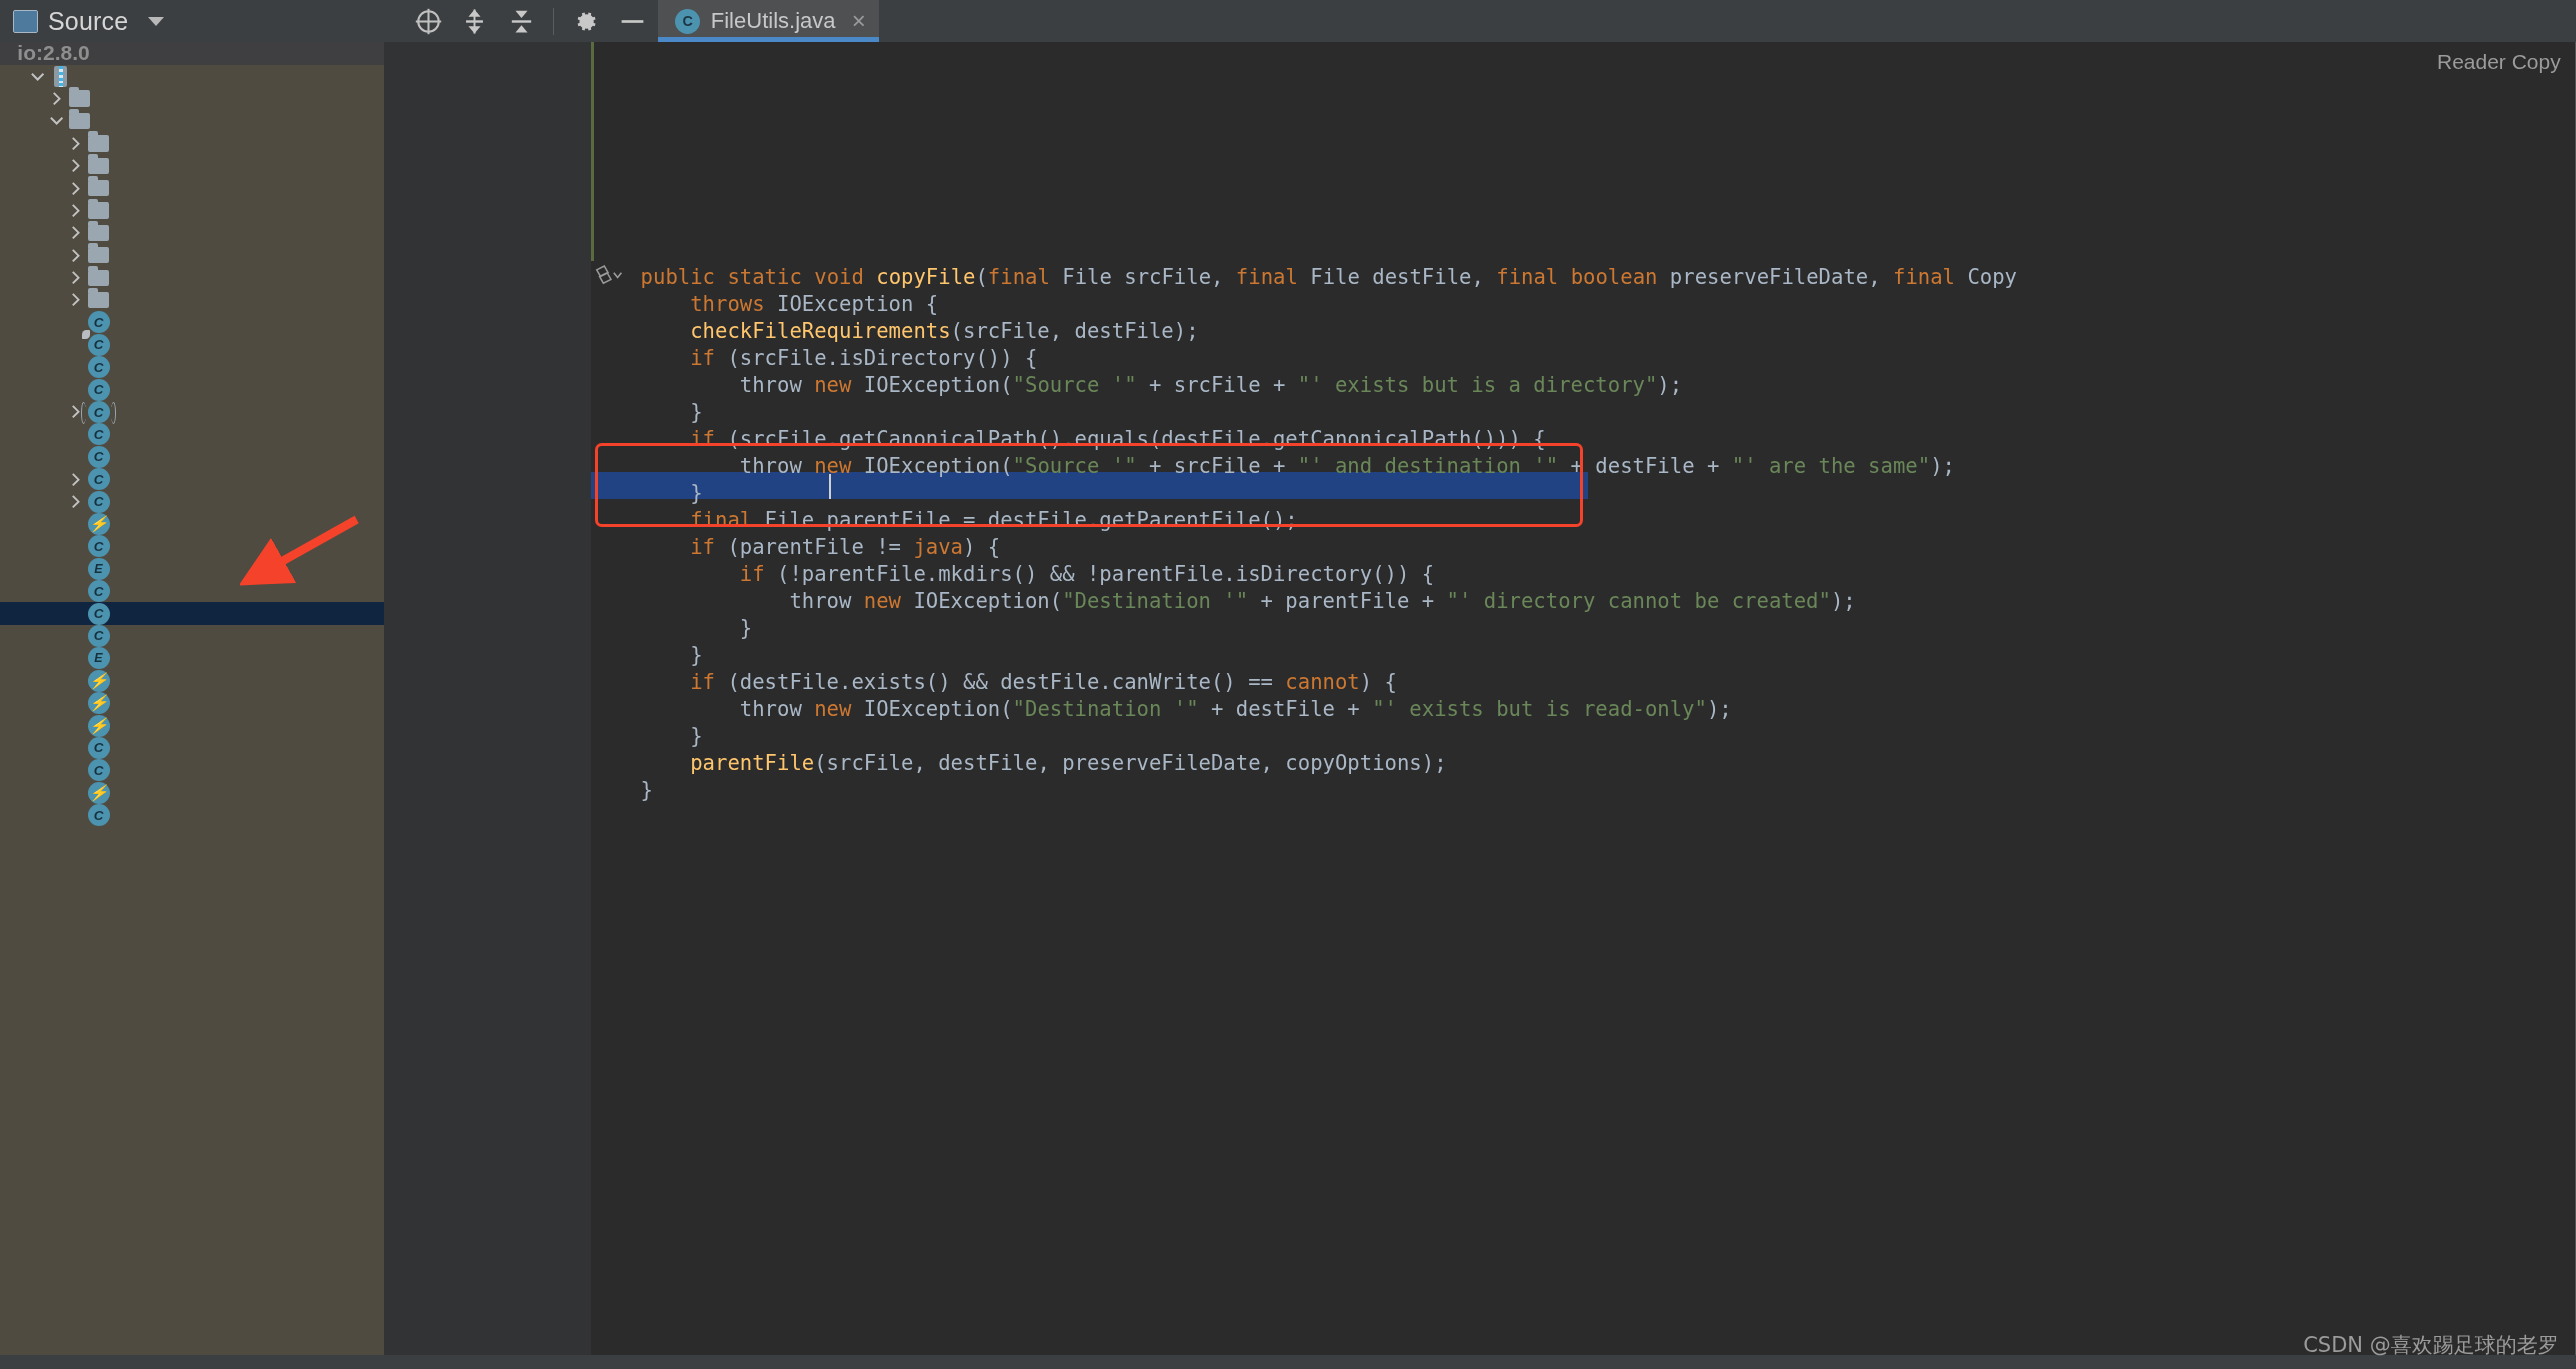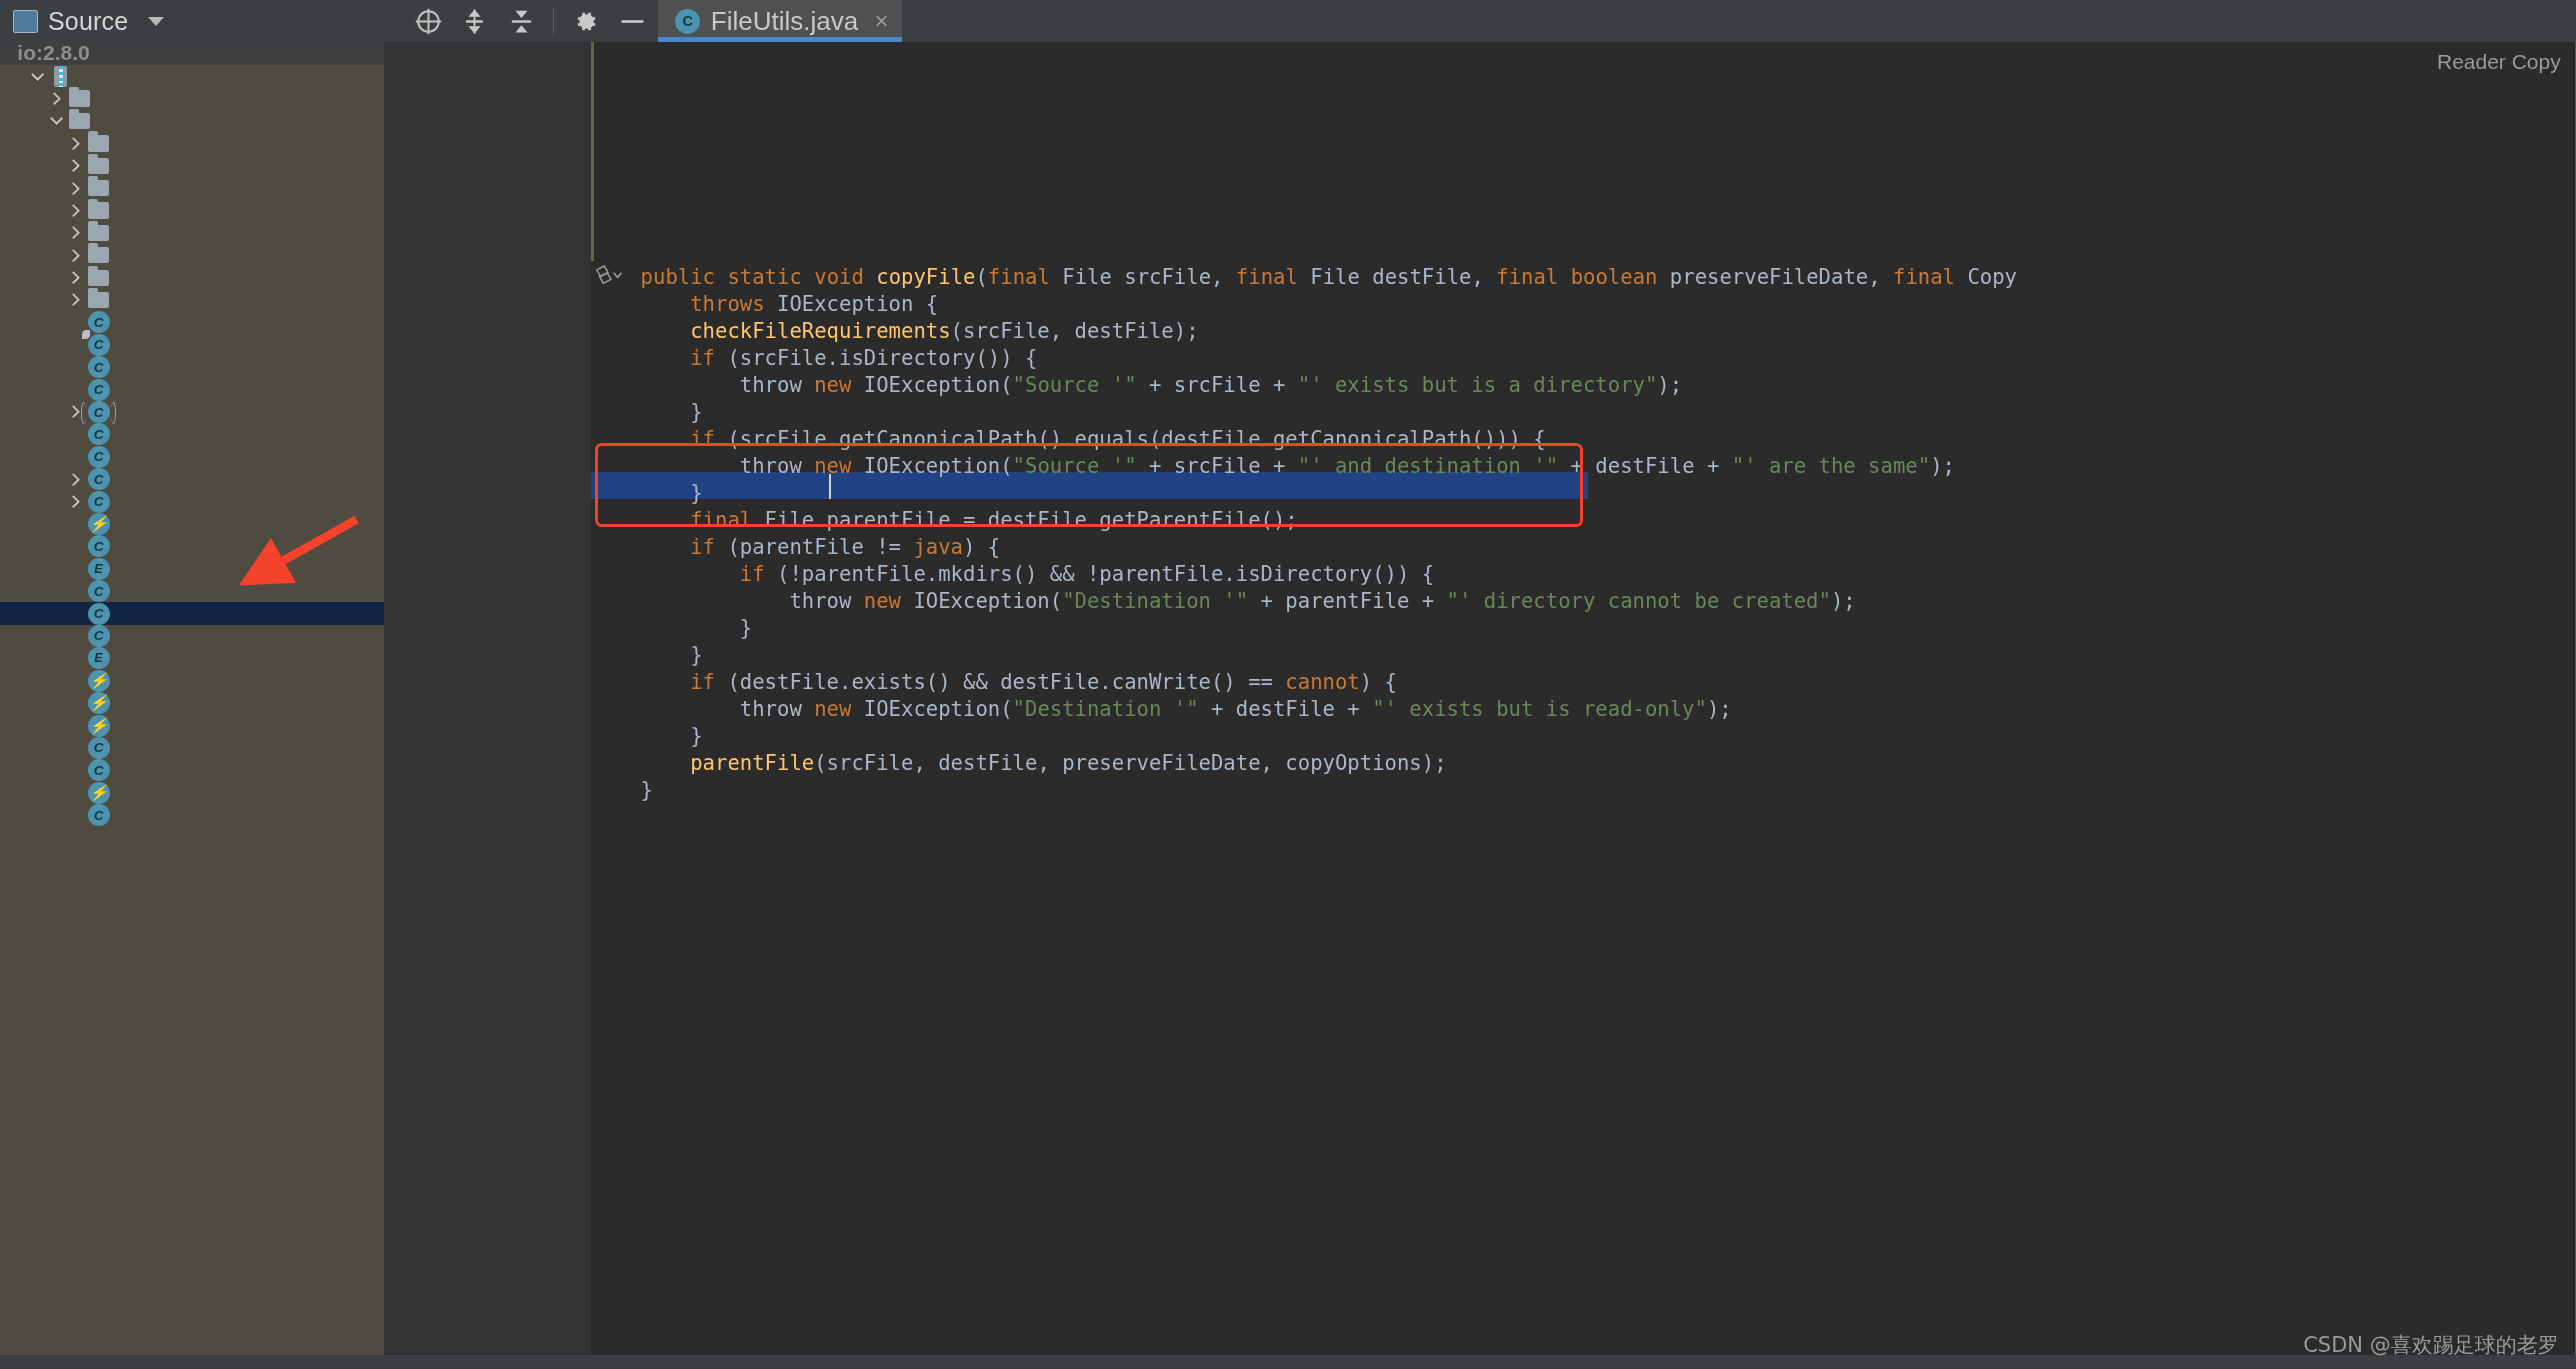--- a/index.html
+++ b/index.html
@@ -33,21 +33,21 @@
   .tab{
     display:flex; align-items:center; gap:10.5px; padding:0 13.4px 0 17.3px;
     background:#4e5052; position:relative; min-width:192px;
   }
   .tab::after{ content:""; position:absolute; left:0; right:0; bottom:0; height:4.8px; background:#4a88c7; }
   .tab .cls-ico{ width:25px;height:25px;border-radius:50%; background:#4c93b0; position:relative; flex:0 0 auto;}
   .tab .cls-ico::after{
     content:"C"; position:absolute; inset:0; display:flex; align-items:center; justify-content:center;
     font-size:14.4px; color:#1b3642; font-weight:bold; font-family:"Liberation Sans",sans-serif;
   }
-  .tab-label{ color:#c8c8c8; font-size:26px; white-space:nowrap; }
+  .tab-label{ color:#c8c8c8; font-size:22px; white-space:nowrap; }
   .tab-close{ color:#9a9a9a; font-size:24px; line-height:1; margin-left:5.8px; }
   .tabstrip-rest{ flex:1; background:#3c3f41; }
 
   
   .body{ flex:1; display:flex; min-height:0; }
 
   
   .tree-pane{
     width:384px; flex:0 0 384px; background:#4f4b41; position:relative; overflow:hidden;
   }

